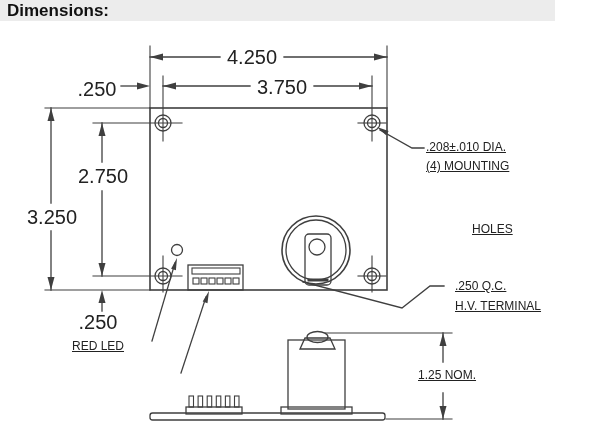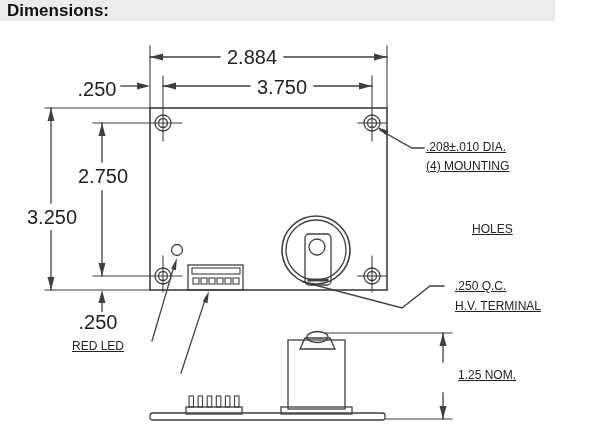--- a/index.html
+++ b/index.html
@@ -171,31 +171,31 @@
         <line x1="325" y1="333" x2="452" y2="333" stroke-width="1.1"></line>
         <line x1="386" y1="419" x2="452" y2="419" stroke-width="1.1"></line>
         <line x1="443" y1="333" x2="443" y2="362"></line>
         <line x1="443" y1="393" x2="443" y2="419"></line>
         <polygon points="443,333 439.5,346 446.5,346" fill="#3f3f3f" stroke="none"></polygon>
         <polygon points="443,419 439.5,406 446.5,406" fill="#3f3f3f" stroke="none"></polygon>
       </g>
     </g>
   </svg>
 
-  <div class="txt centered" style="left:252px;top:57px;">2.884</div>
+  <div class="txt centered" style="left:252px;top:57px;">4.250</div>
   <div class="txt centered" style="left:282px;top:87px;">3.750</div>
   <div class="txt centered" style="left:97px;top:89px;">.250</div>
   <div class="txt centered" style="left:103px;top:176px;">2.750</div>
   <div class="txt centered" style="left:52px;top:217px;">3.250</div>
   <div class="txt centered" style="left:98px;top:322px;">.250</div>
 
   <div class="txt lbl" style="left:426px;top:141px;">.208±.010 DIA.</div>
   <div class="txt lbl" style="left:426px;top:160px;">(4) MOUNTING</div>
   <div class="txt lbl" style="left:472px;top:180px;margin-top:43px;">HOLES</div>
 
   <div class="txt lbl" style="left:455px;top:280px;">.250 Q.C.</div>
   <div class="txt lbl" style="left:72px;top:340px;">RED LED</div>
 
   <div class="txt lbl" style="left:455px;top:300px;">H.V. TERMINAL</div>
 
-  <div class="txt lbl" style="left:418px;top:369px;margin-left:40px;">1.25 NOM.</div>
+  <div class="txt lbl" style="left:418px;top:369px;">1.25 NOM.</div>
 
 </div>
 
 </body></html>

